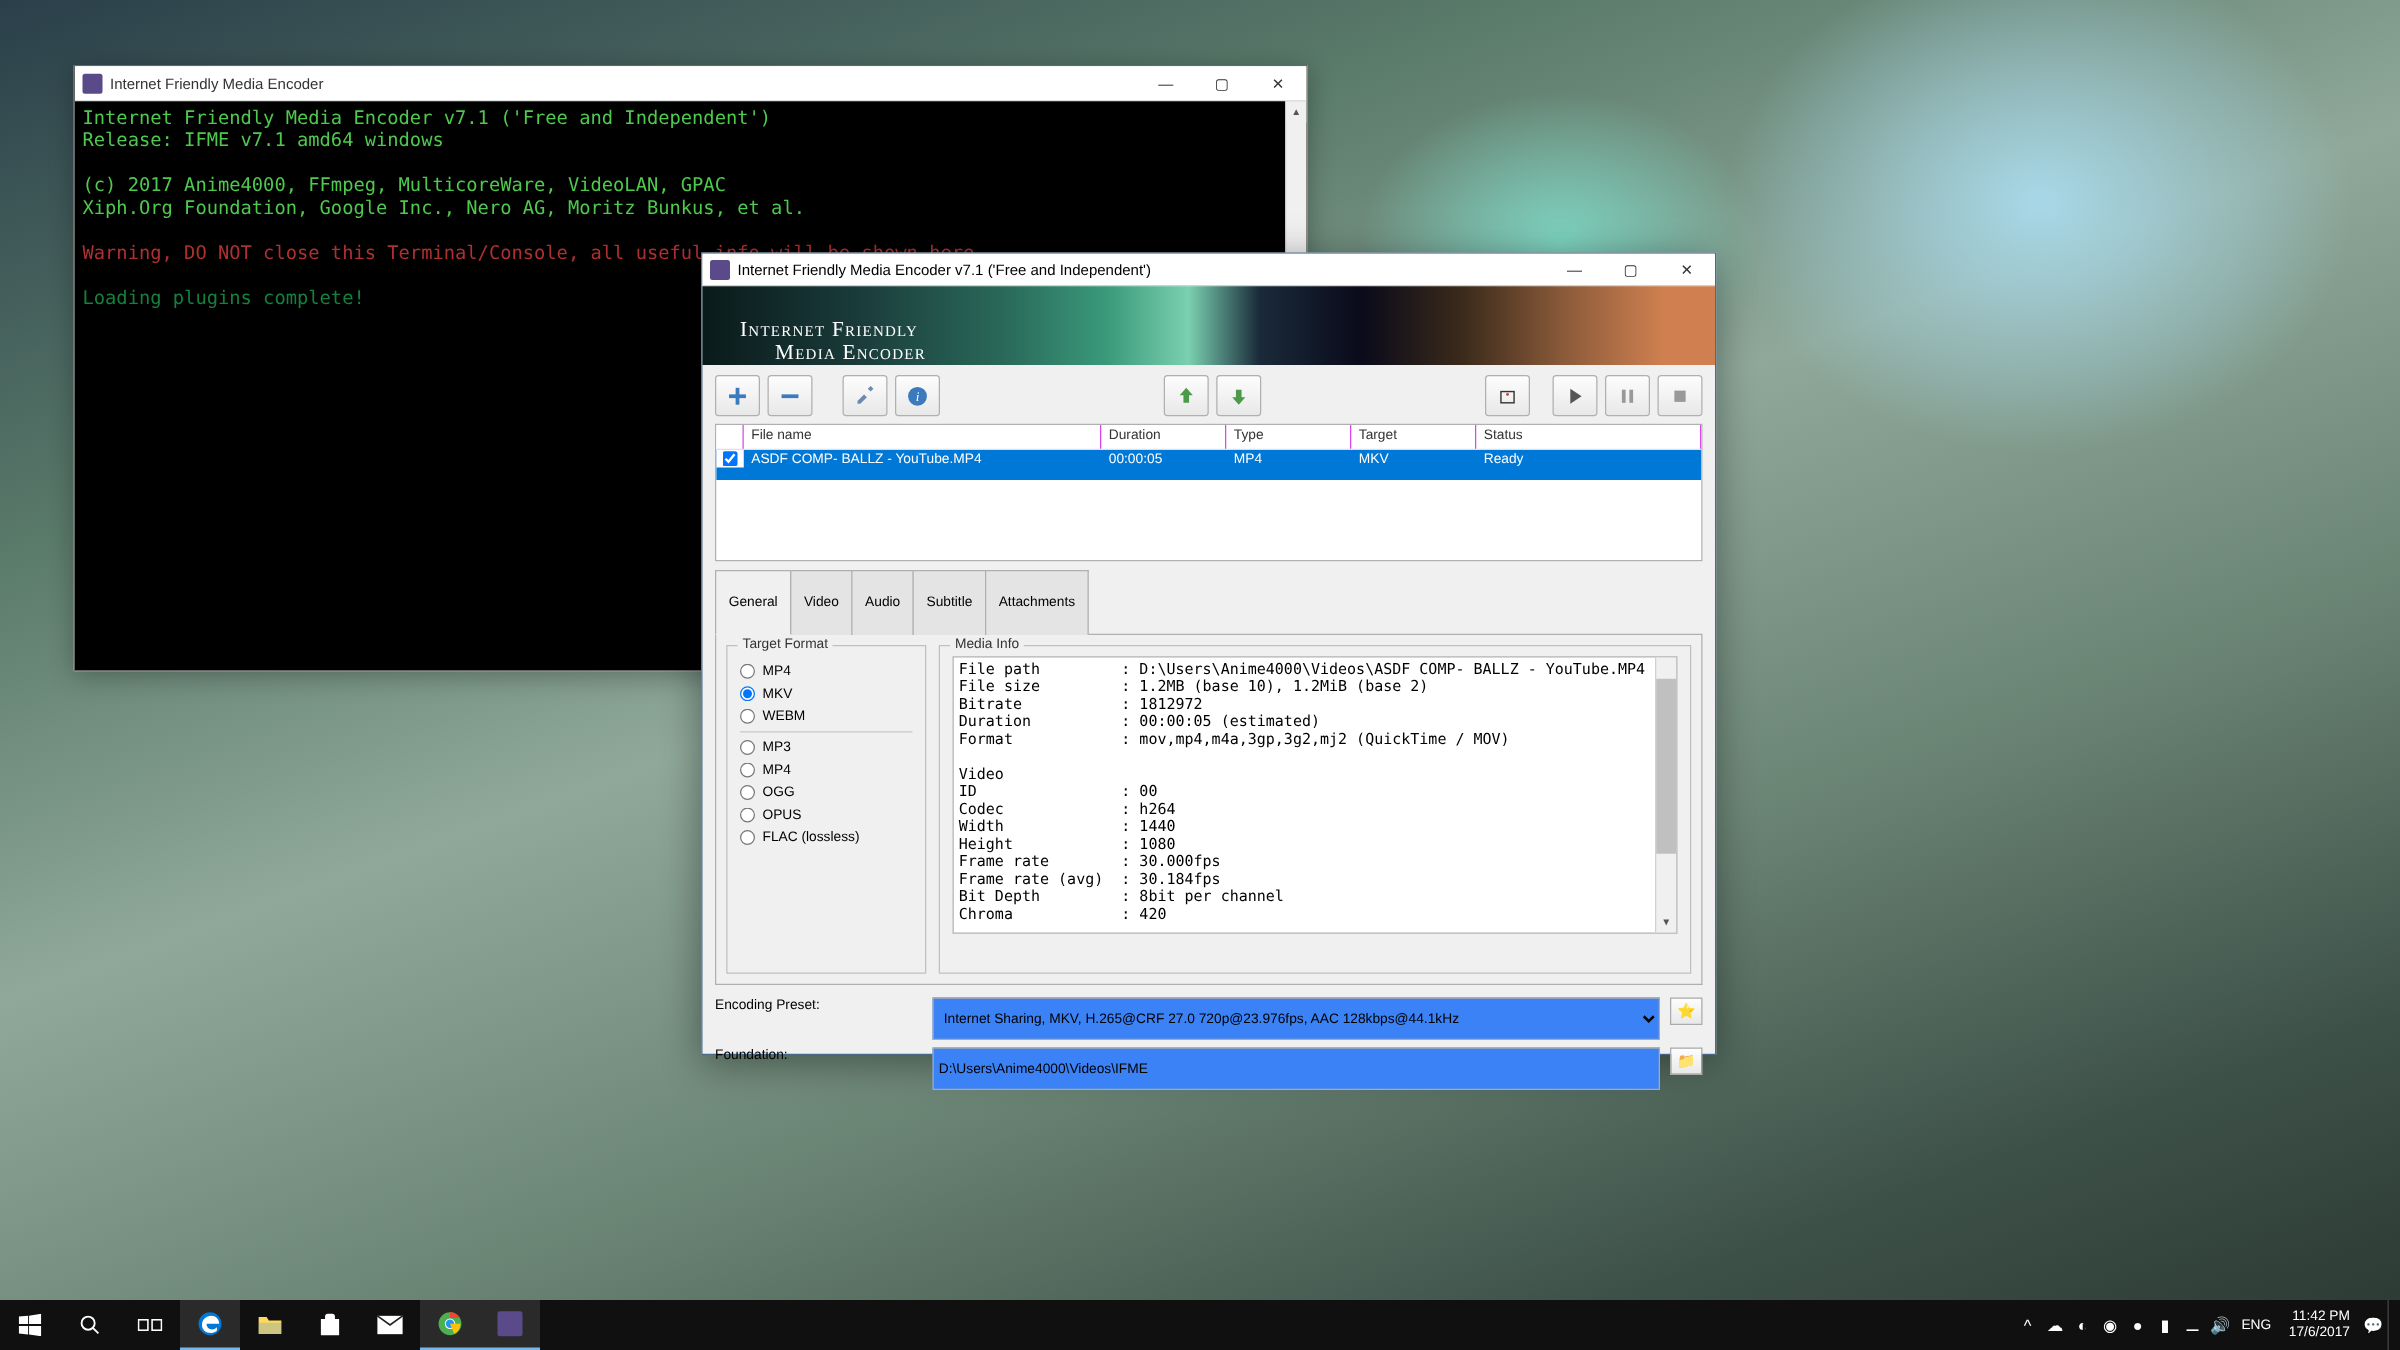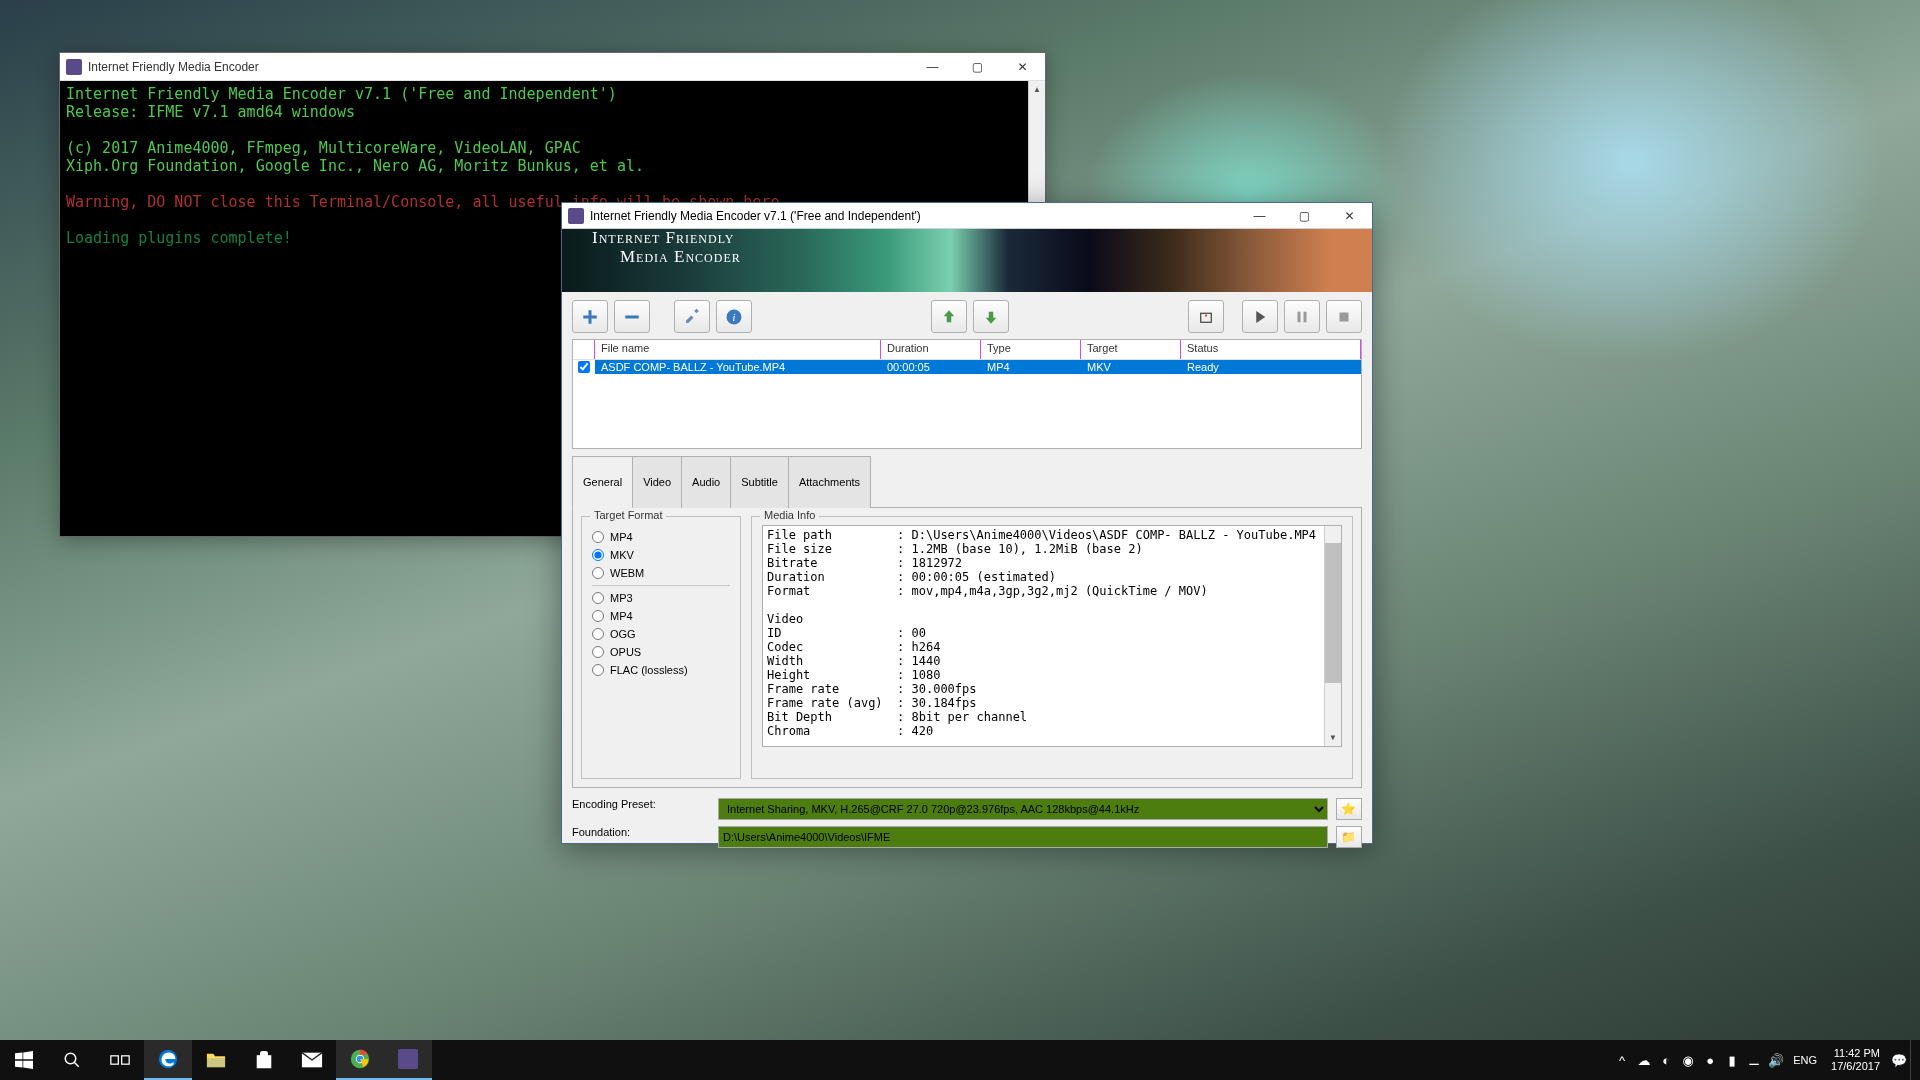--- a/index.html
+++ b/index.html
@@ -60,21 +60,21 @@
   height:26px; background:#fff; display:flex; align-items:center;
   padding-left:6px; border-bottom:1px solid #d0d0d0;
 }
 .app-titlebar .icon { width:16px; height:16px; background:#5a4a8a; margin-right:6px; border-radius:2px; }
 .app-titlebar .title { flex:1; font-size:12px; color:#000; }
 .app-winbtn { width:45px; height:26px; display:flex; align-items:center; justify-content:center; color:#333; }
 
 .app-banner {
   height:63px;
   background: linear-gradient(90deg, #0a1a1a 0%, #1a3a3a 15%, #2a6a5a 30%, #3a9a7a 40%, #7ad0b0 48%, #1a2a3a 55%, #0a0a1a 65%, #3a2a1a 75%, #8a5a3a 85%, #d08050 95%);
-  display:flex; align-items:flex-start; padding-left:30px; position:relative;
+  display:flex; align-items:flex-end; padding-left:30px; position:relative;
 }
 .banner-text { color:#fff; font-family: 'Times New Roman', serif; font-variant: small-caps; letter-spacing:1px; line-height:1.1; }
 .banner-text .l1 { font-size:17px; }
 .banner-text .l2 { font-size:17px; margin-left:28px; }
 
 .app-body { padding:8px 10px; }
 
 .toolbar { display:flex; gap:6px; align-items:center; margin-bottom:6px; }
 .toolbar .spacer { flex:1; }
 .tbtn {
@@ -89,21 +89,21 @@
   overflow:hidden;
 }
 .ft-head { display:flex; background:#fff; border-bottom:1px solid #e0e0e0; height:20px; font-size:11px; color:#333; }
 .ft-head > div { padding:2px 6px; border-right:1px solid #d946ef; }
 .ft-col-check { width:22px; }
 .ft-col-name { width:286px; }
 .ft-col-dur { width:100px; }
 .ft-col-type { width:100px; }
 .ft-col-target { width:100px; }
 .ft-col-status { flex:1; }
-.ft-row { display:flex; background:#0078d7; color:#fff; height:14px; font-size:11px; align-items:flex-end; }
+.ft-row { display:flex; background:#0078d7; color:#fff; height:24px; font-size:11px; align-items:flex-start; }
 .ft-row > div { padding:1px 6px; }
 .ft-row .ft-col-check { background:#fff; display:flex; align-items:center; justify-content:center; }
 .ft-row input[type=checkbox] { width:12px; height:12px; }
 
 .tabs { display:flex; margin-top:6px; border-bottom:1px solid #b0b0b0; font-size:11px; }
 .tab { padding:19px 10px; border:1px solid #b0b0b0; border-bottom:none; background:#f0f0f0; margin-right:-1px; position:relative; top:1px; }
 .tab.active { background:#f0f0f0; border-bottom:1px solid #f0f0f0; z-index:1; }
 .tab:not(.active) { background:#e4e4e4; }
 
 .tab-content { border:1px solid #b0b0b0; border-top:none; padding:8px; display:flex; gap:10px; height:280px; }
@@ -130,21 +130,21 @@
   border-left:1px solid #d0d0d0;
 }
 .mi-scroll .sbtn { height:17px; display:flex; align-items:center; justify-content:center; font-size:8px; color:#555; }
 .mi-scroll .sbtn.bot { position:absolute; bottom:0; width:100%; }
 .mi-scroll .thumb { position:absolute; top:17px; width:100%; height:140px; background:#c0c0c0; }
 
 .bottom-rows { margin-top:10px; }
 .brow { display:flex; align-items:flex-start; gap:8px; margin-bottom:6px; font-size:11px; }
 .brow .lbl { width:138px; }
 .brow select, .brow input[type=text] {
-  flex:1; height:22px; border:1px solid #aaa; background:#4d7c0f; font-size:11px; padding:0 4px;
+  flex:1; height:34px; border:1px solid #aaa; background:#3b82f6; font-size:11px; padding:0 4px;margin-left:28px;
 }
 .brow .iconbtn {
   width:26px; height:22px; border:1px solid #aaa; background:linear-gradient(#fdfdfd,#e8e8e8);
   display:flex; align-items:center; justify-content:center; font-size:12px;
 }
 
 
 .taskbar {
   position:absolute; left:0; right:0; bottom:0; height:40px;
   background:#101010; display:flex; align-items:center; color:#fff;

